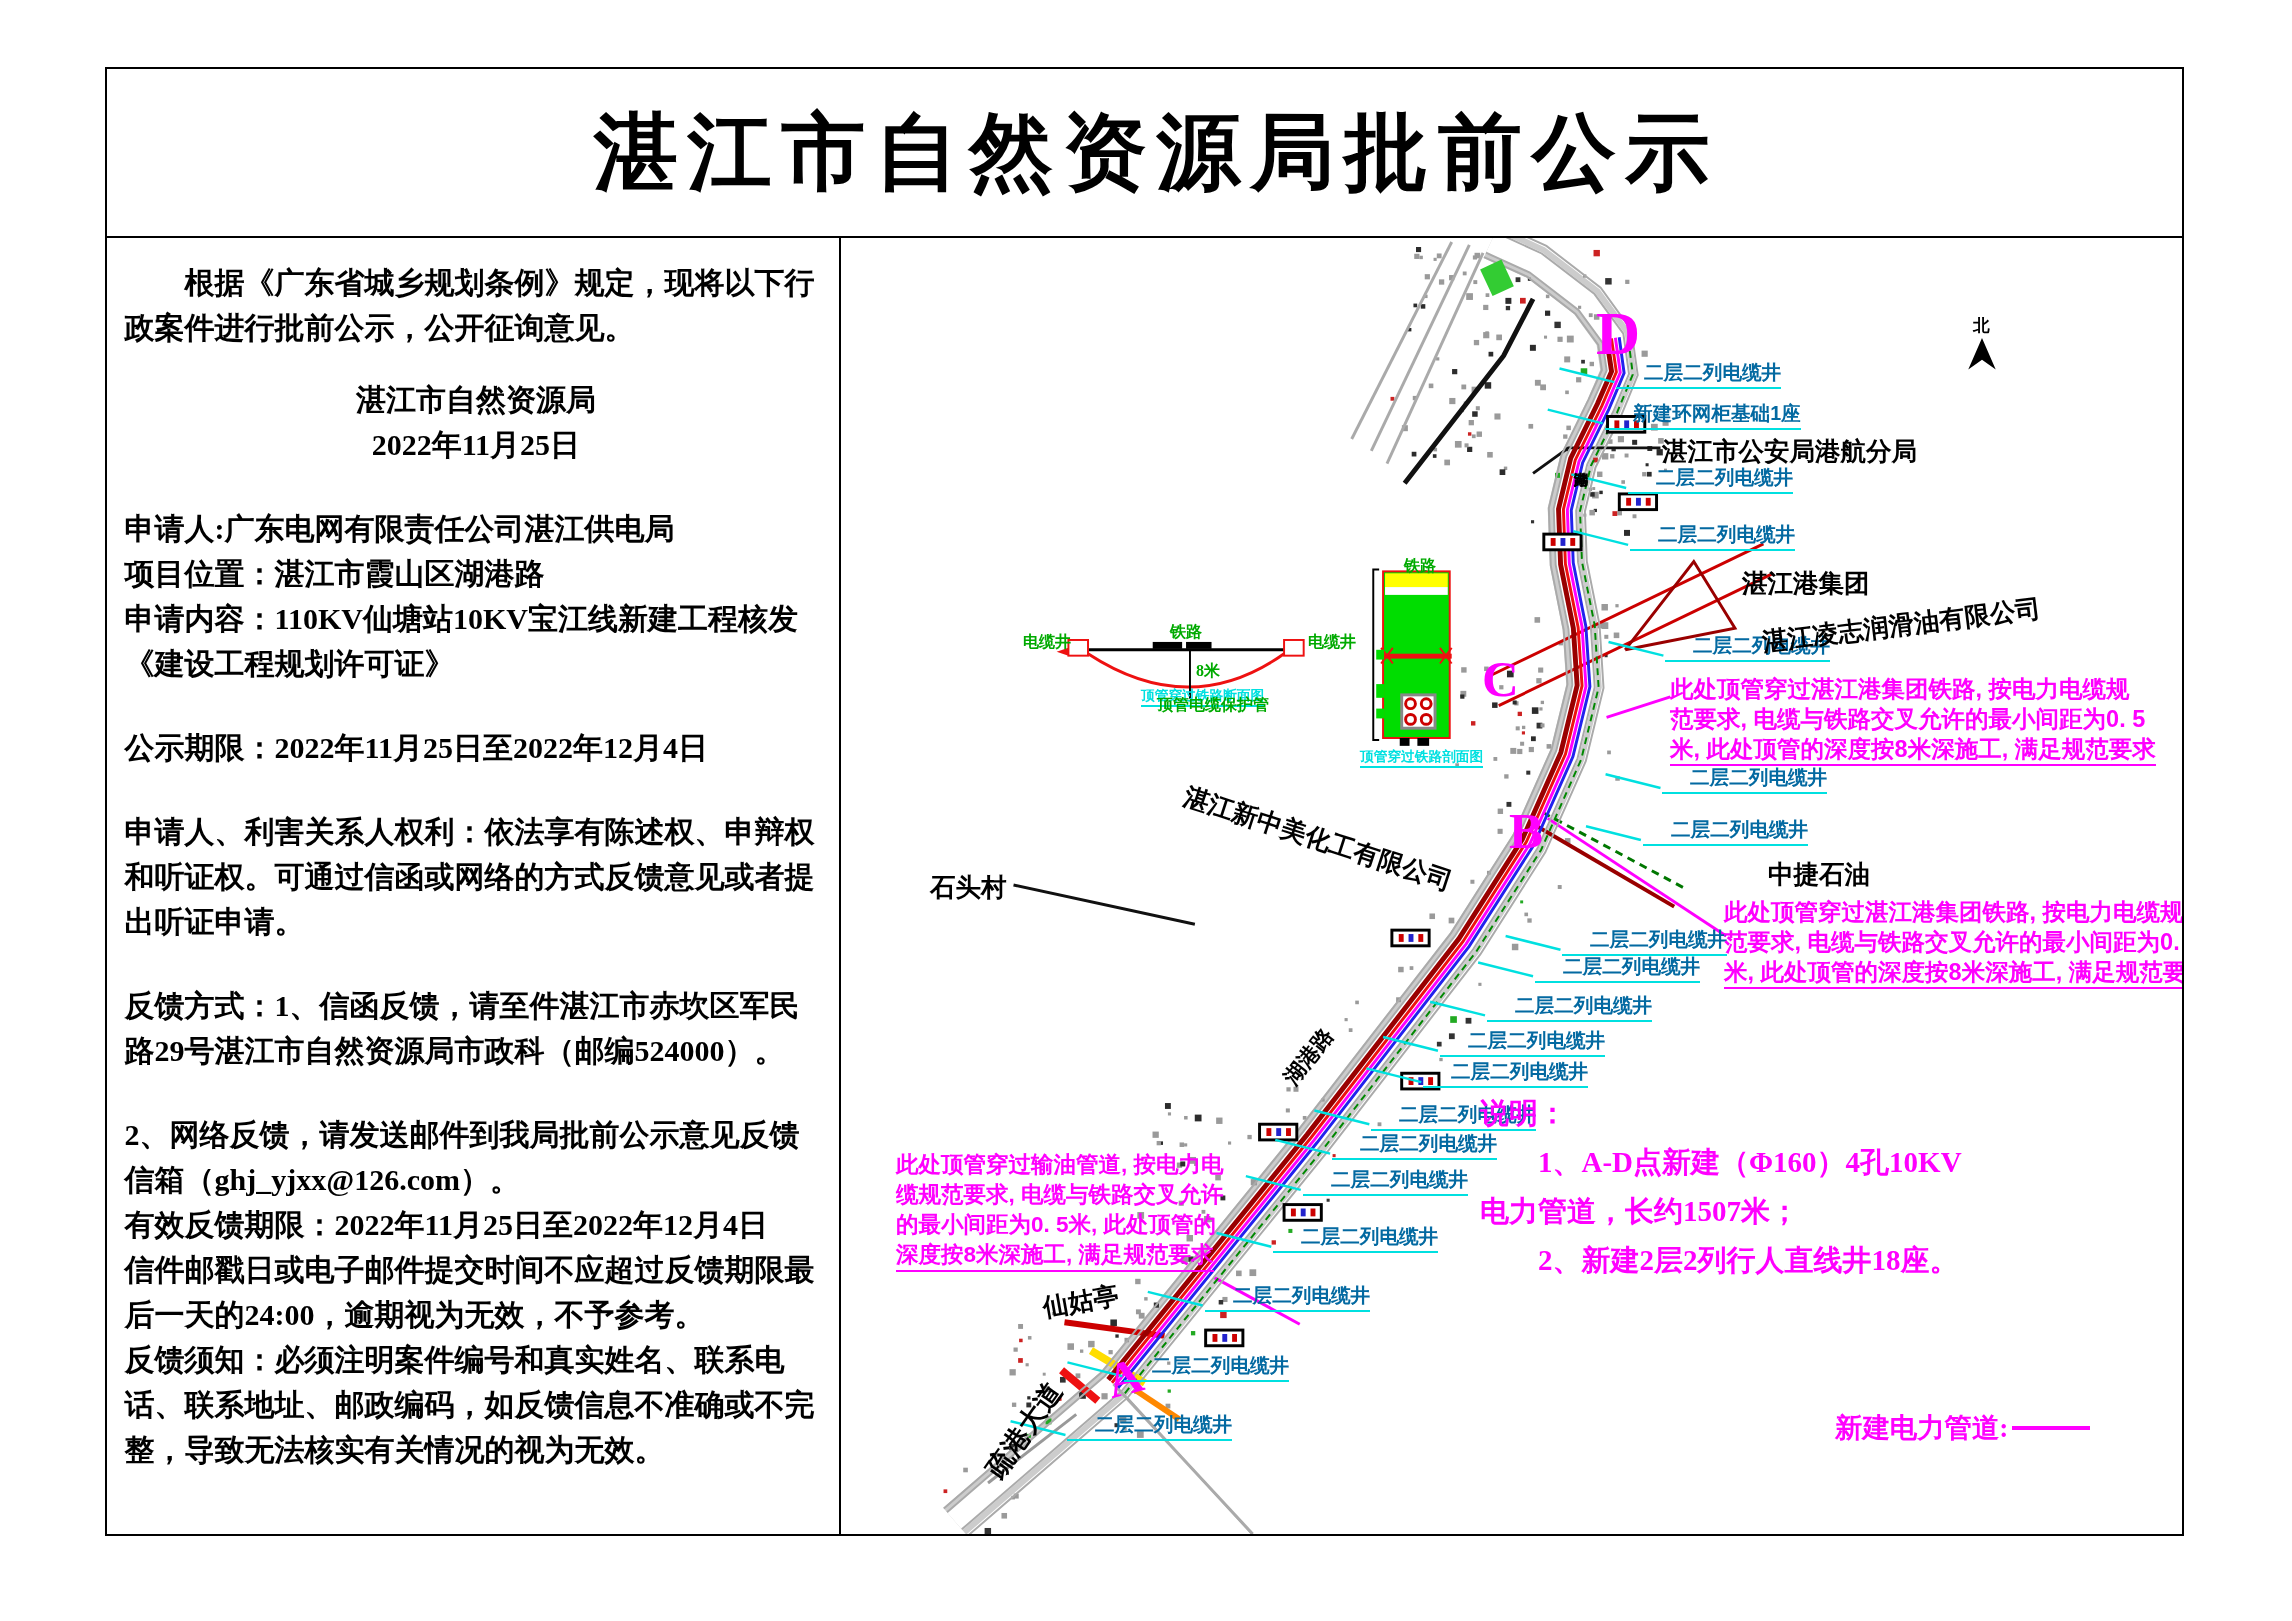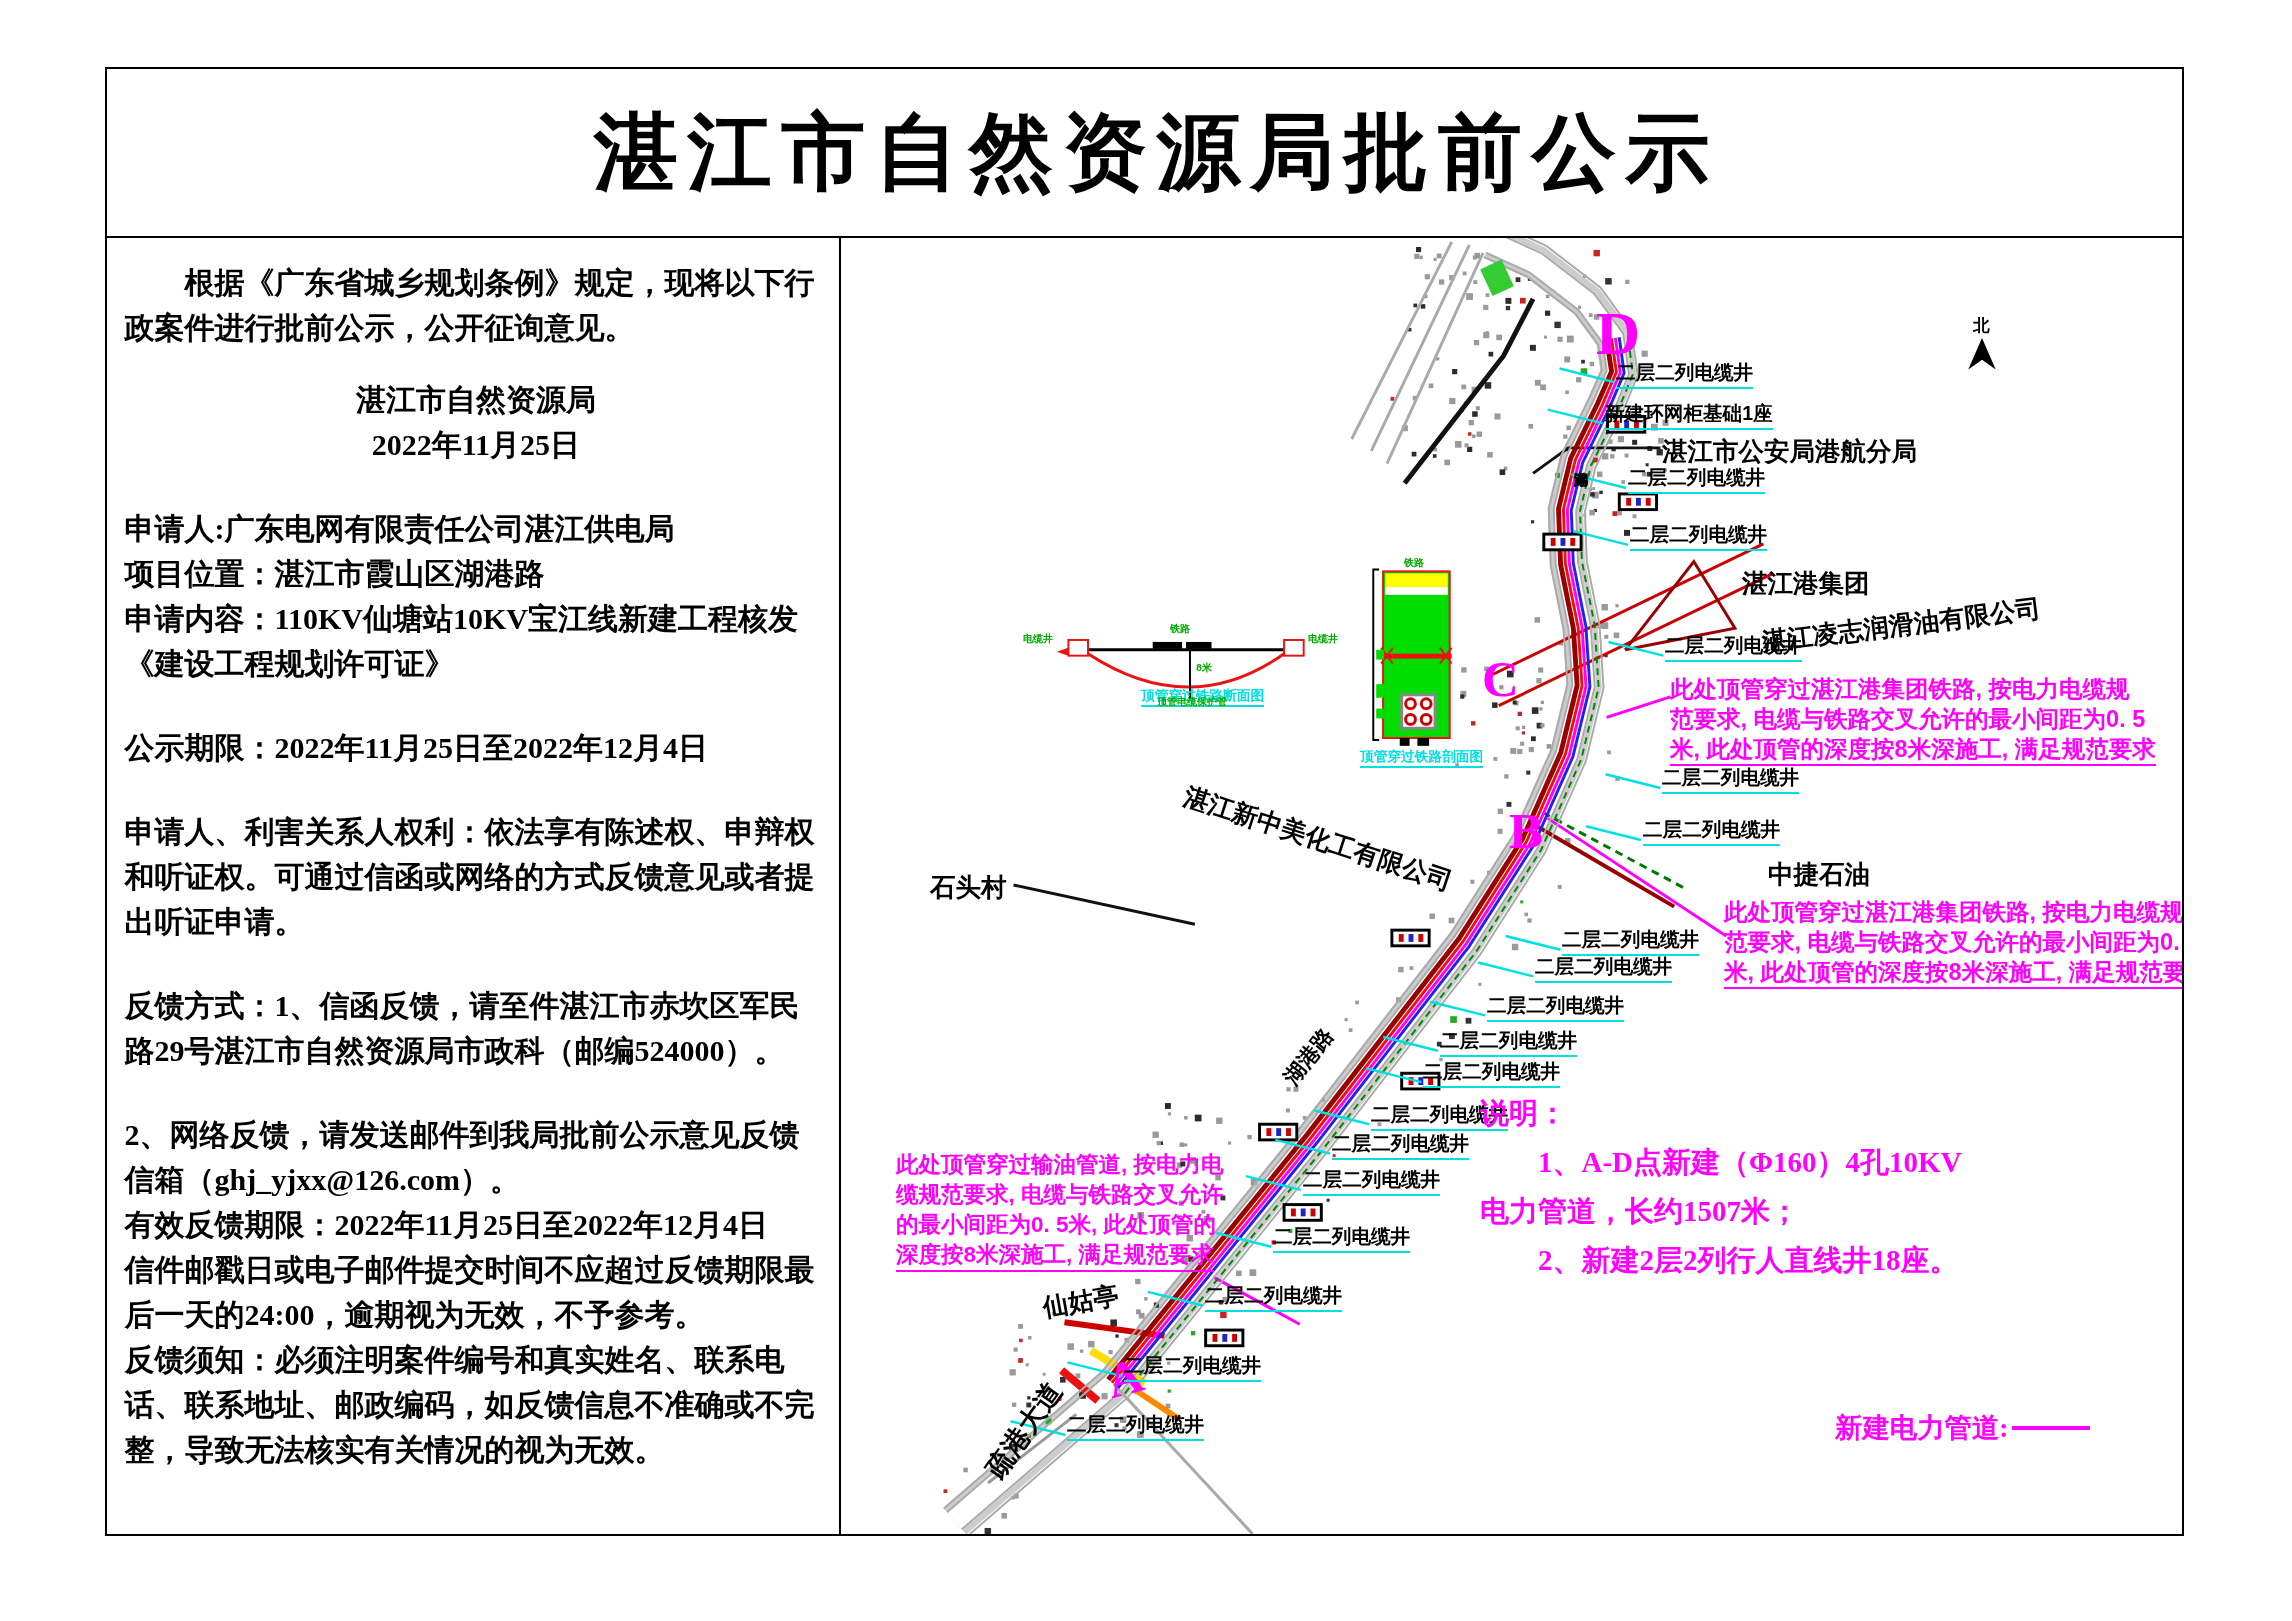--- a/index.html
+++ b/index.html
@@ -11,31 +11,31 @@
   .content{position:absolute;top:169px;left:0;right:0;bottom:0;display:flex;}
   .left-panel{width:734px;border-right:2.9px solid #000;box-sizing:border-box;padding:21.6px 11.8px 0 17.6px;overflow:hidden;}
   .para{margin:0;font-size:30px;font-weight:bold;line-height:45px;color:#000;}
   .para.indent{text-indent:2em;}
   .para.center{text-align:center;}
   .para.gap{margin-top:39px;}
   .para.gap-sm{margin-top:27.4px;}
   .map-panel{position:relative;flex:1;overflow:hidden;}
   .map-panel svg{position:absolute;left:0;top:0;}
   .abs{position:absolute;white-space:nowrap;}
-  .cyan-label{color:#000000;font-weight:bold;font-family:"Liberation Sans","DejaVu Sans",sans-serif;
-              border-bottom:2px solid #00e0e0;padding-bottom:1px;}
+  .cyan-label{color:#0369a1;font-weight:bold;font-family:"Liberation Sans","DejaVu Sans",sans-serif;
+              border-bottom:2px solid #00e0e0;padding-bottom:1px;padding-left:28px;}
   .black-label{color:#000;font-weight:bold;}
   .vertical{writing-mode:vertical-rl;text-orientation:upright;}
   .mag{color:#ff00ff;}
   .note{font-family:"Liberation Sans","DejaVu Sans",sans-serif;font-weight:bold;color:#ff00ff;}
   .note .ul{border-bottom:2.9px solid #ff00ff;width:fit-content;}
   .pt-letter{color:#ff00ff;font-weight:bold;font-family:"Liberation Serif","DejaVu Serif",serif;}
   .caption{color:#00e0e0;font-weight:bold;font-family:"Liberation Sans","DejaVu Sans",sans-serif;
            border-bottom:2px solid #00e0e0;font-size:13.7px;}
-  .tiny-green{color:#00aa00;font-size:10px;font-weight:bold;font-family:Liberation Mono, monospace;}
+  .tiny-green{color:#00aa00;font-size:16px;font-weight:bold;font-family:Liberation Serif, serif;}
   .legend-row{display:flex;align-items:center;gap:4px;}
   .legend-line{width:78px;height:3.9px;background:#ff00ff;}
   .north{color:#000;font-weight:bold;font-size:16.7px;text-align:center;}
 </style>
 </head>
 <body>
 
 <div class="canvas">
   <div class="page">
     <div class="header">

